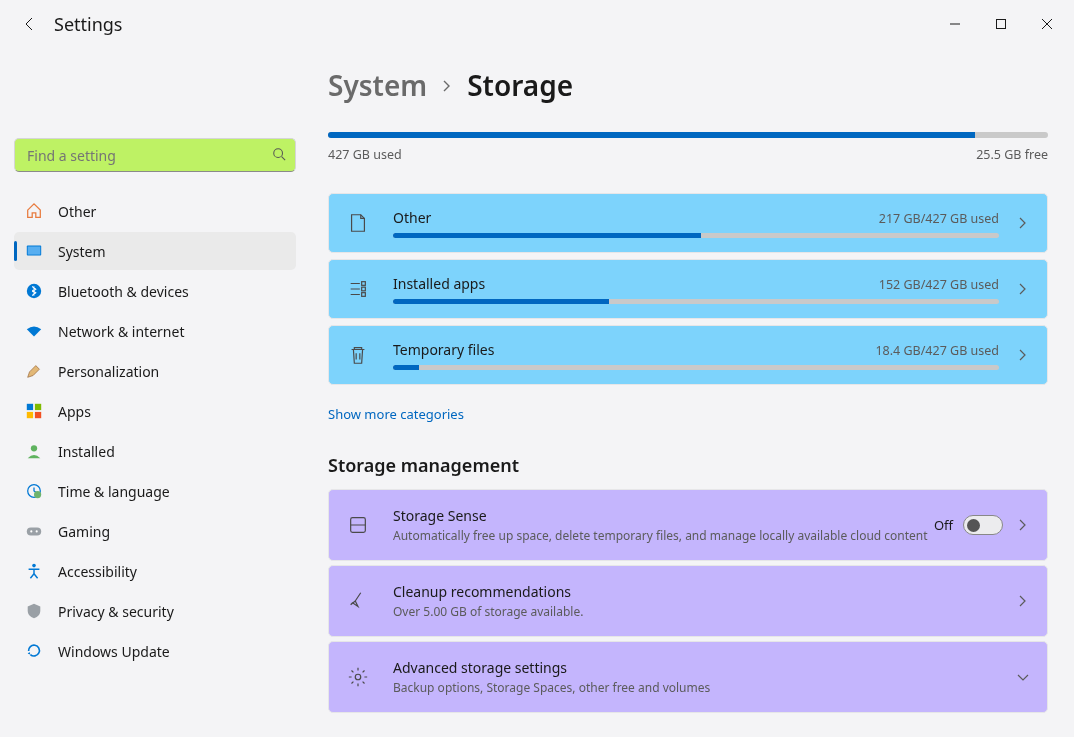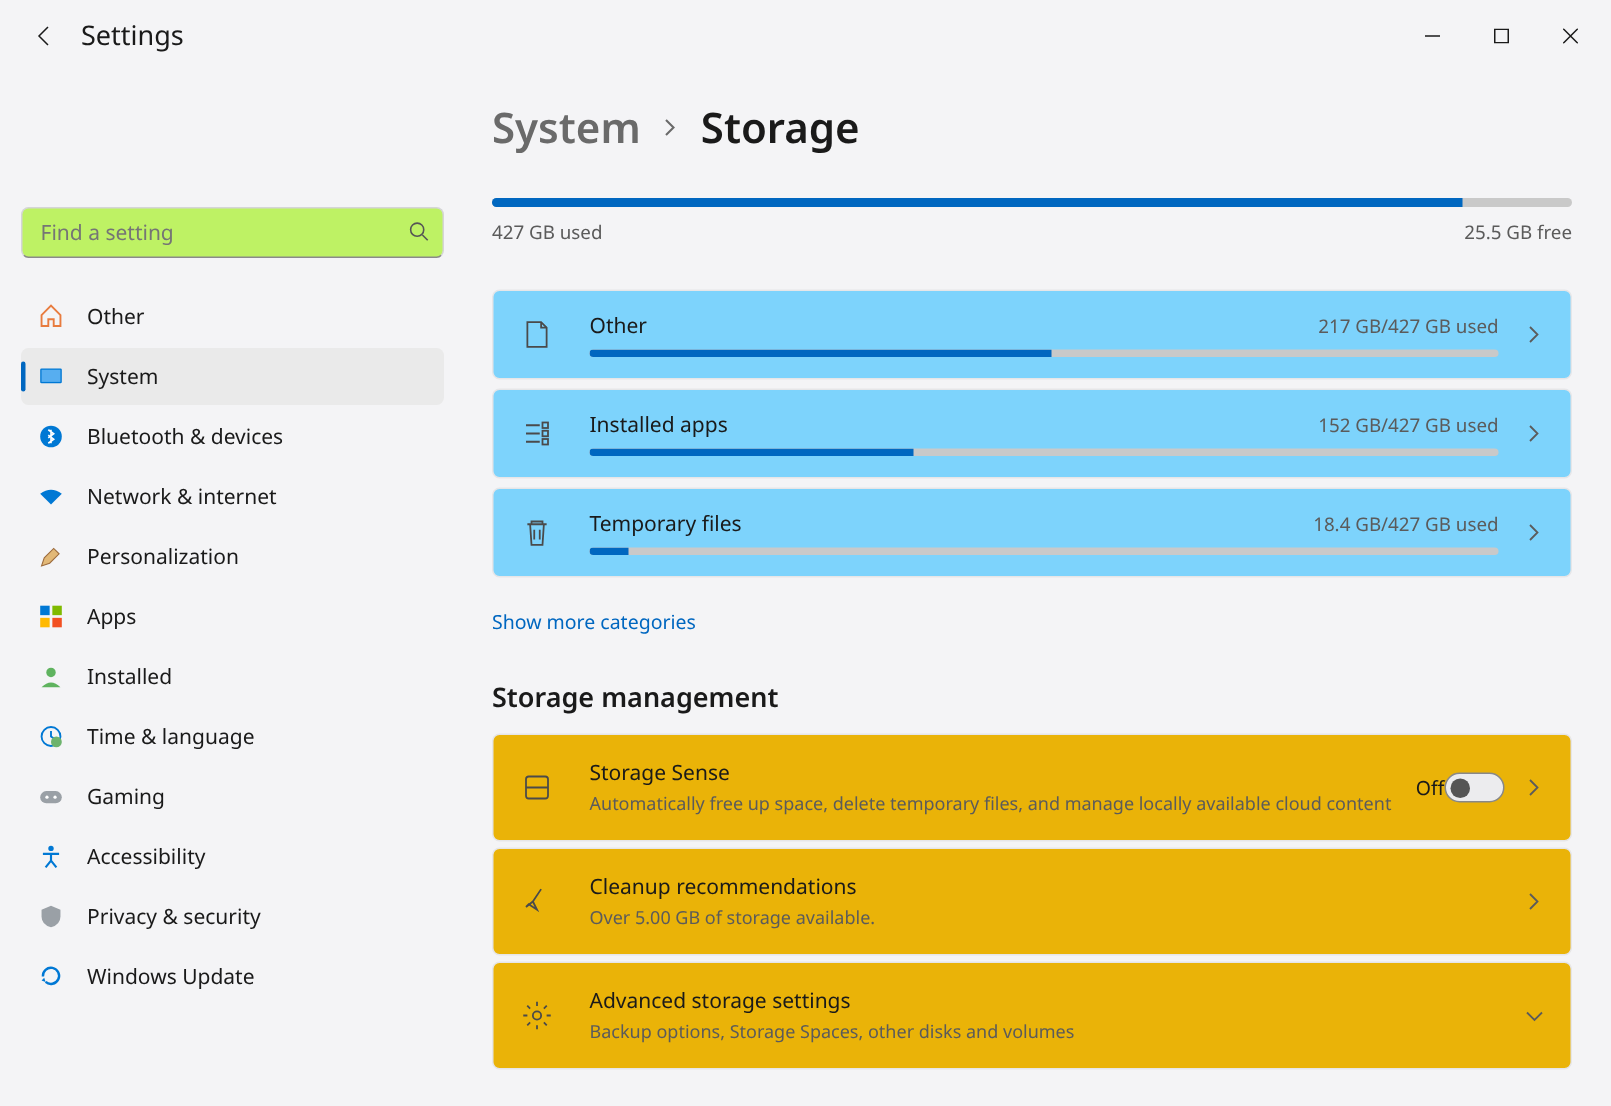--- a/index.html
+++ b/index.html
@@ -199,21 +199,21 @@
   }
 
   .section-heading {
     font-size: 18px;
     font-weight: 600;
     margin-bottom: 12px;
   }
 
   
   .mgmt-card {
-    background: #eab308;
+    background: #c4b5fd;
     border: 1px solid #e6e6e8;
     border-radius: 5px;
     padding: 16px 18px;
     margin-bottom: 4px;
     display: flex;
     align-items: center;
     cursor: pointer;
   }
   .mgmt-card .card-icon {
     width: 22px;
@@ -229,20 +229,21 @@
   .mgmt-card .mgmt-sub { font-size: 12px; color: #5b5b5b; }
   .mgmt-card .right-controls {
     display: flex;
     align-items: center;
     gap: 14px;
     color: #5b5b5b;
   }
   .toggle {
     display: flex;
     align-items: center;
+    gap: 10px;
     font-size: 13px;
     color: #1a1a1a;
   }
   .toggle-switch {
     width: 40px;
     height: 20px;
     border-radius: 10px;
     border: 1px solid #888;
     background: #ececee;
     position: relative;
@@ -560,21 +561,21 @@
     
     <div class="mgmt-card">
       <span class="card-icon">
         <svg width="22" height="22" viewBox="0 0 24 24">
             <circle cx="12" cy="12" r="3" fill="none" stroke="currentColor" stroke-width="1.3"></circle>
             <path d="M12 2 V5 M12 19 V22 M2 12 H5 M19 12 H22 M4.9 4.9 L7 7 M17 17 L19.1 19.1 M4.9 19.1 L7 17 M17 7 L19.1 4.9" stroke="currentColor" stroke-width="1.3"></path>
           </svg>
       </span>
       <div class="mgmt-text">
         <div class="mgmt-title">Advanced storage settings</div>
-        <div class="mgmt-sub">Backup options, Storage Spaces, other disks and volumes</div>
+        <div class="mgmt-sub">Backup options, Storage Spaces, other free and volumes</div>
       </div>
       <div class="right-controls">
         <span class="chevron"><svg width="12" height="12" viewBox="0 0 12 12">
               <path d="M1 4 L6 9 L11 4" fill="none" stroke="currentColor" stroke-width="1.2"></path>
             </svg></span>
       </div>
     </div>
 
   </div>
 </div>

